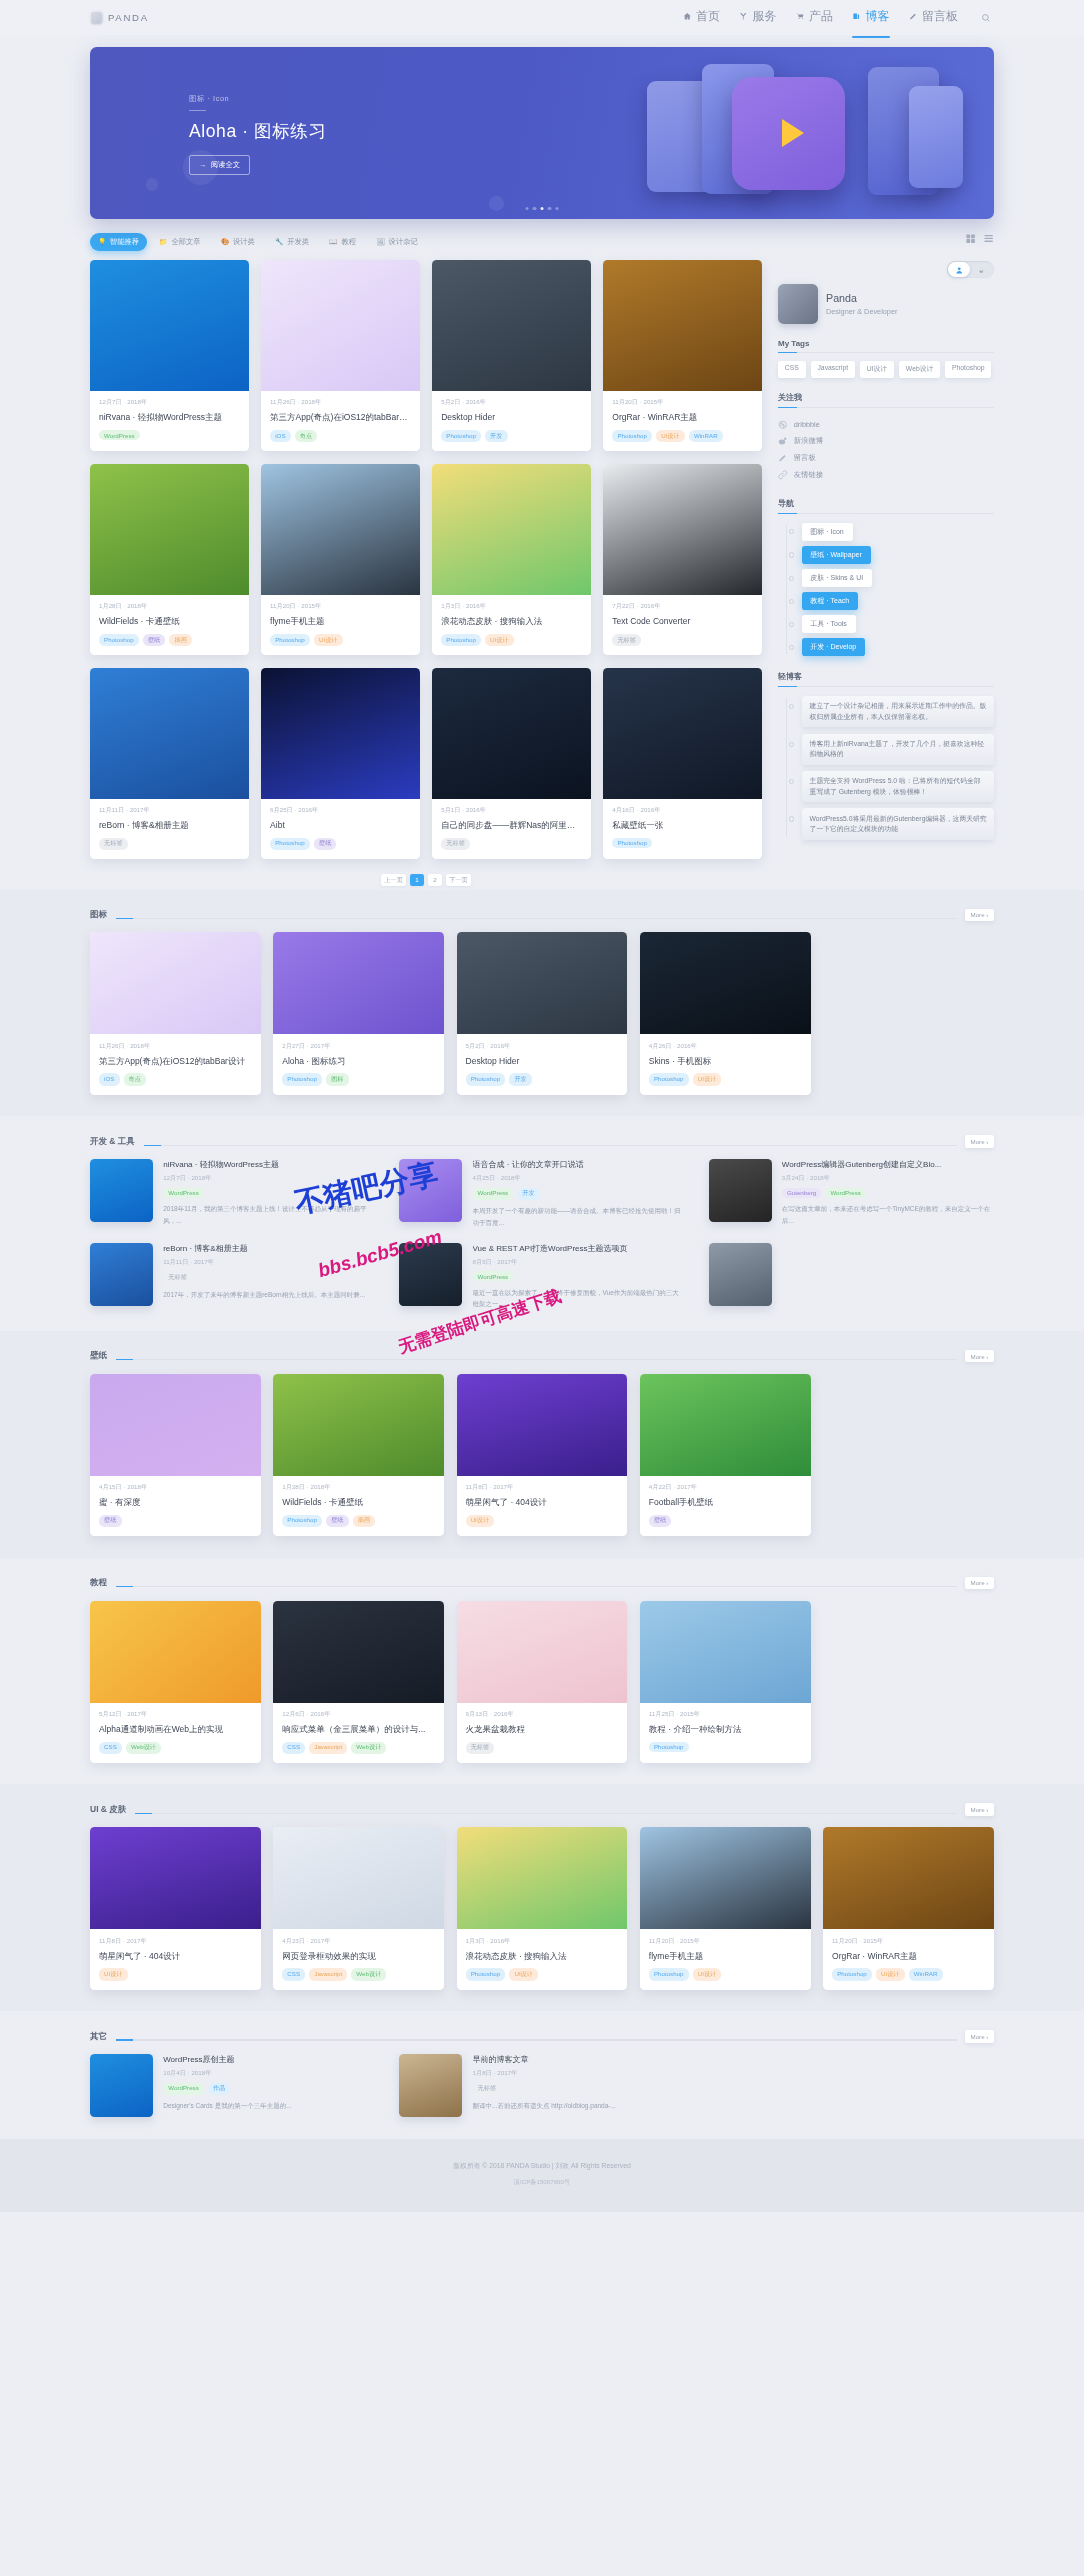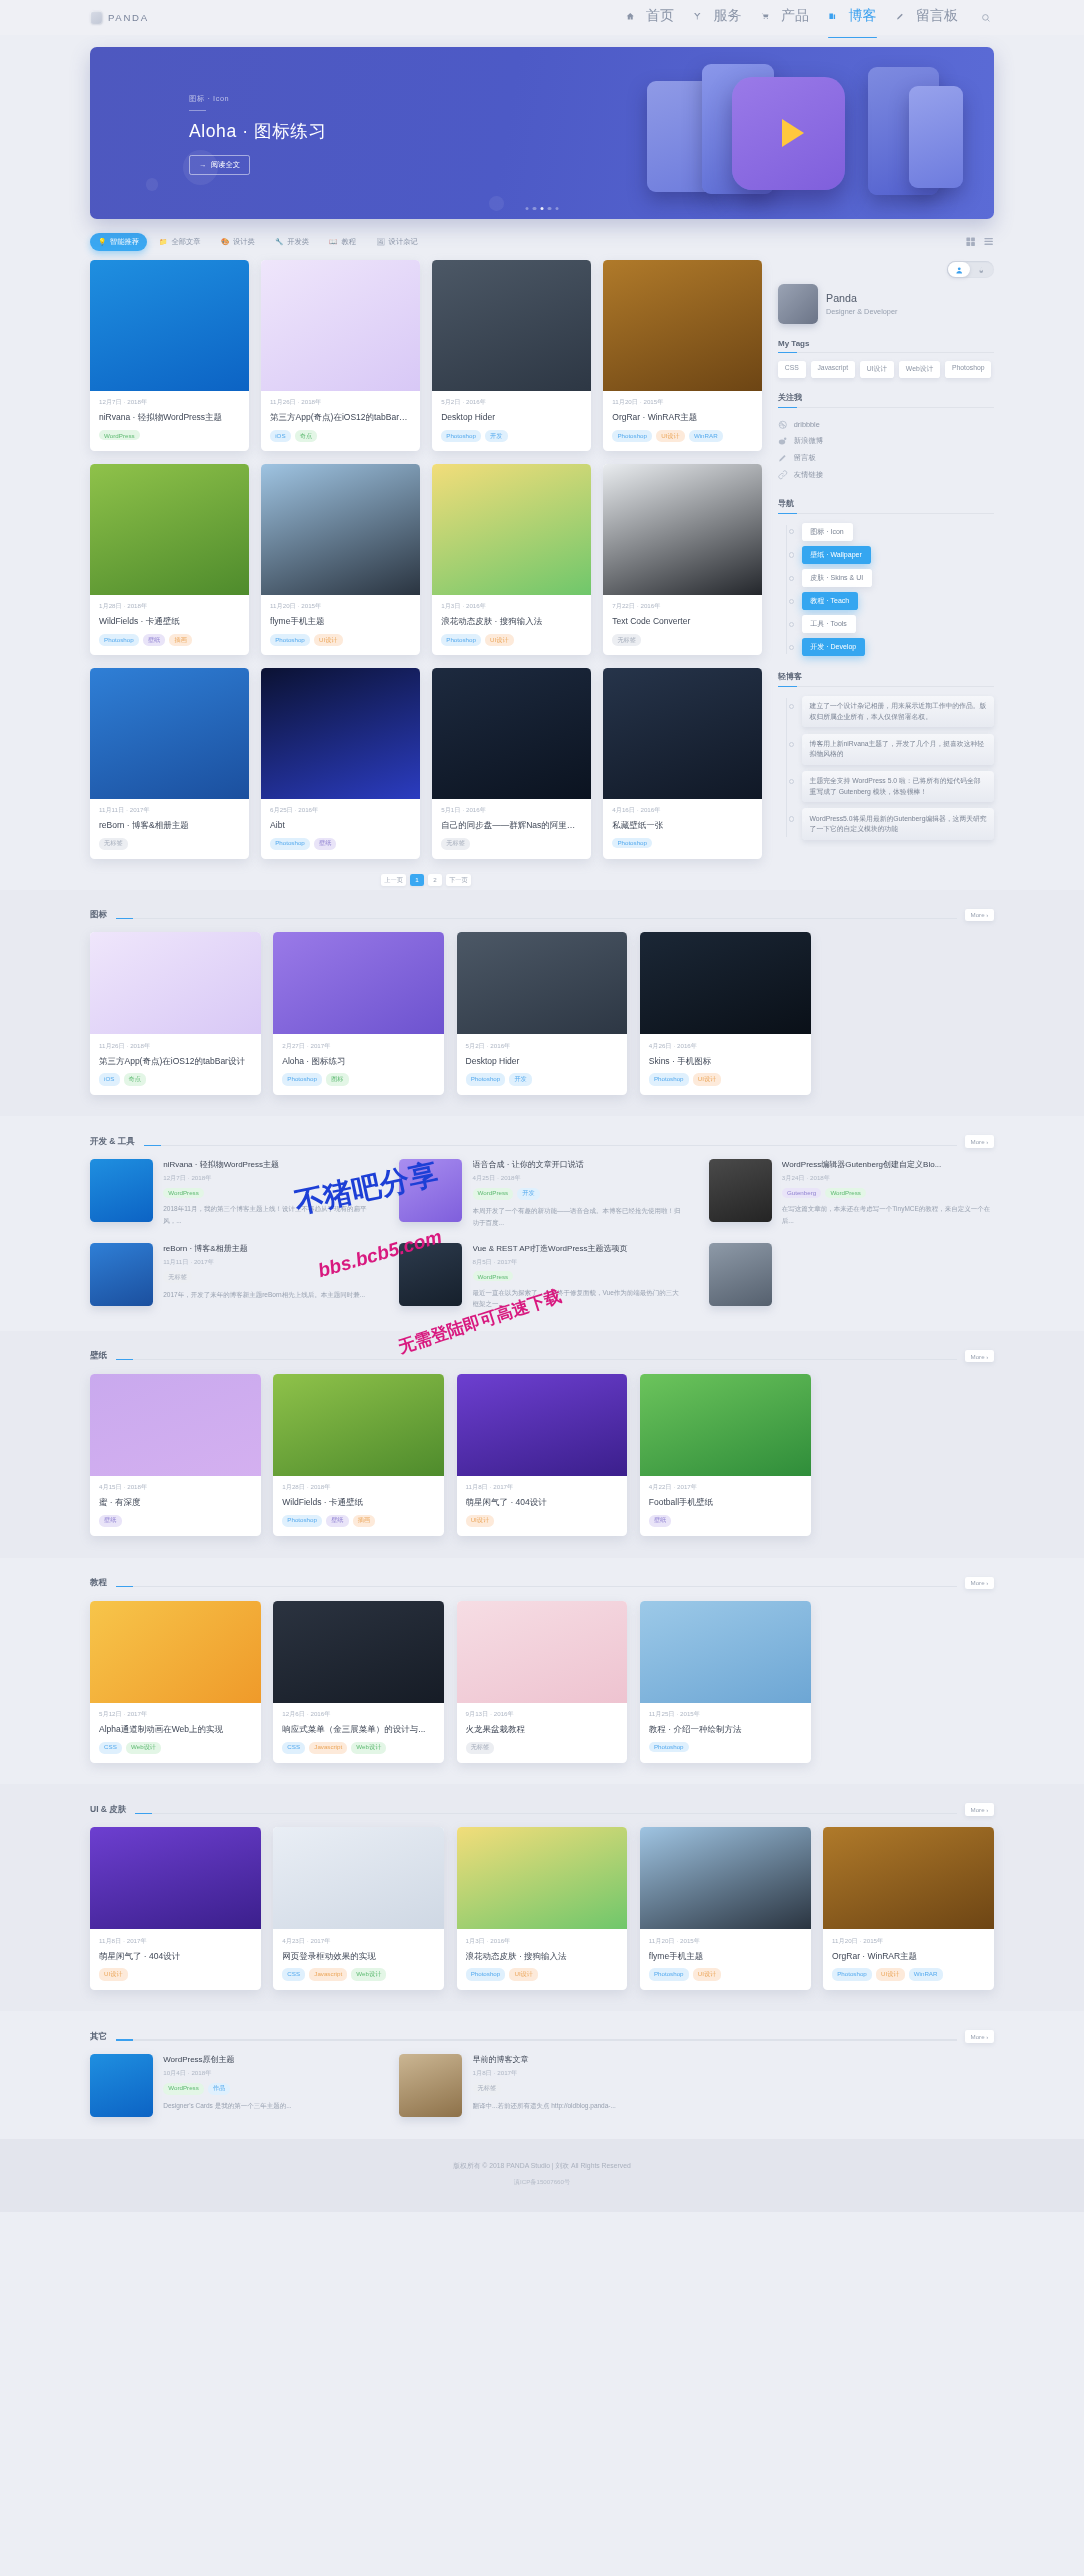--- a/index.html
+++ b/index.html
@@ -19,21 +19,21 @@
   }
   .logo { display: flex; align-items: center; gap: 5.6px; }
   .logo-mark {
     width: 12.4px; height: 12.4px; border-radius: 3.4px;
     background: linear-gradient(145deg,#d7dbe6,#c2c8d6);
     box-shadow: inset 0.6px 0.6px 1.1px rgba(255,255,255,.8), 0.6px 0.6px 1.7px rgba(140,150,170,.4);
   }
   .logo-text { font-size: 9.6px; letter-spacing: 1.7px; color: #78839a; font-weight: 400; }
   .nav { margin-left: auto; display: flex; align-items: center; gap: 19px; }
   .nav-item {
-    display: flex; align-items: center; gap: 12px; font-size: 14px;
+    display: flex; align-items: center; gap: 5px; font-size: 12px;
     color: #8b95a8; cursor: pointer; position: relative; padding-bottom: 2.3px; text-align: right;
   }
   .nav-item.active { color: #3aa0ef; }
   .nav-item.active::after {
     content: ""; position: absolute; left: 0; right: 0; bottom: -10.7px;
     height: 1.7px; background: #3aa0ef; border-radius: 1.1px;
   }
   .nav-ico { width: 8.5px; height: 8.5px; display: inline-block; fill: currentColor; }
   .search-btn {
     width: 17px; height: 17px; display: flex; align-items: center;
@@ -72,21 +72,21 @@
   .hero-play {
     width: 0; height: 0; border-left: 22.6px solid #ffc83d;
     border-top: 14.7px solid transparent; border-bottom: 14.7px solid transparent;
     margin-left: 8px;
   }
   .hero-dots { position: absolute; left: 50%; transform: translateX(-50%); bottom: 9px; display: flex; gap: 4px; }
   .hero-dots i { width: 3.4px; height: 3.4px; border-radius: 50%; background: rgba(255,255,255,.35); display: block; }
   .hero-dots i.on { background: rgba(255,255,255,.9); }
 
   
-  .filterbar { display: flex; align-items: center; margin: 13.6px 0 9px; }
+  .filterbar { display: flex; margin: 13.6px 0 9px; }
   .chip {
     display: inline-flex; align-items: center; gap: 3.4px; font-size: 7.3px;
     color: #8a94a6; padding: 4px 8px; border-radius: 10.2px; cursor: pointer; margin-right: 4.5px;
   }
   .chip.active { background: #3aa8f2; color: #fff; box-shadow: 0 2.8px 7.3px rgba(58,168,242,.45); }
   .chip .gl { font-size: 6.8px; }
   .view-toggle { margin-left: auto; display: flex; gap: 6.8px; color: #a8b0c0; }
   .vt { width: 11.3px; height: 11.3px; cursor: pointer; }
 
   

